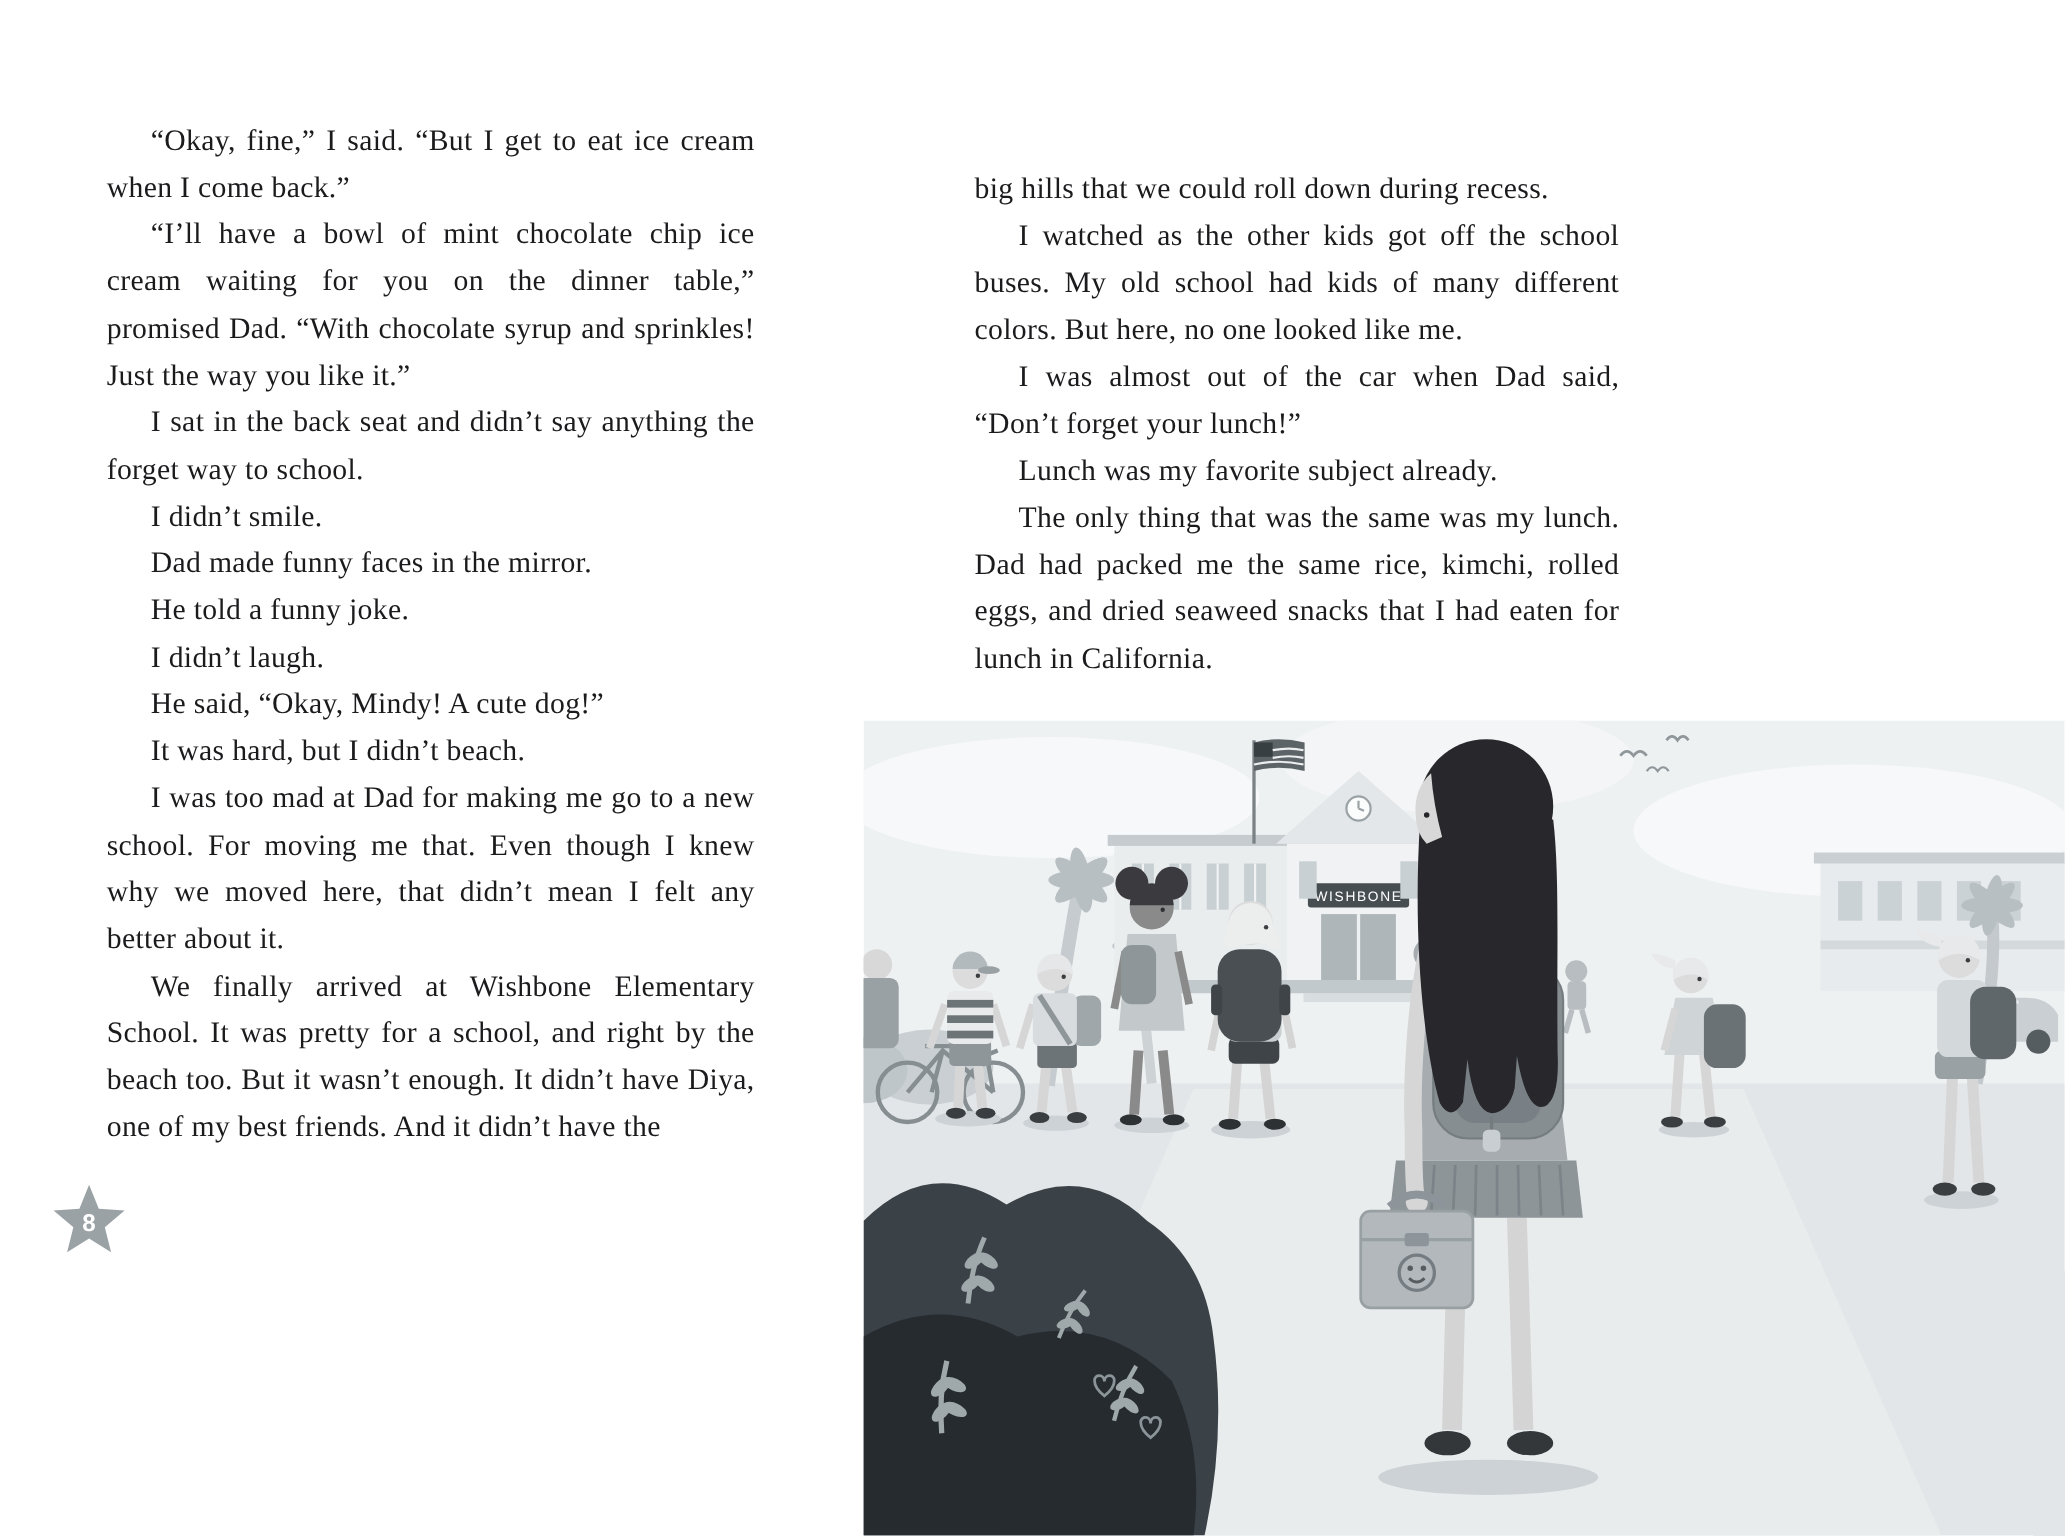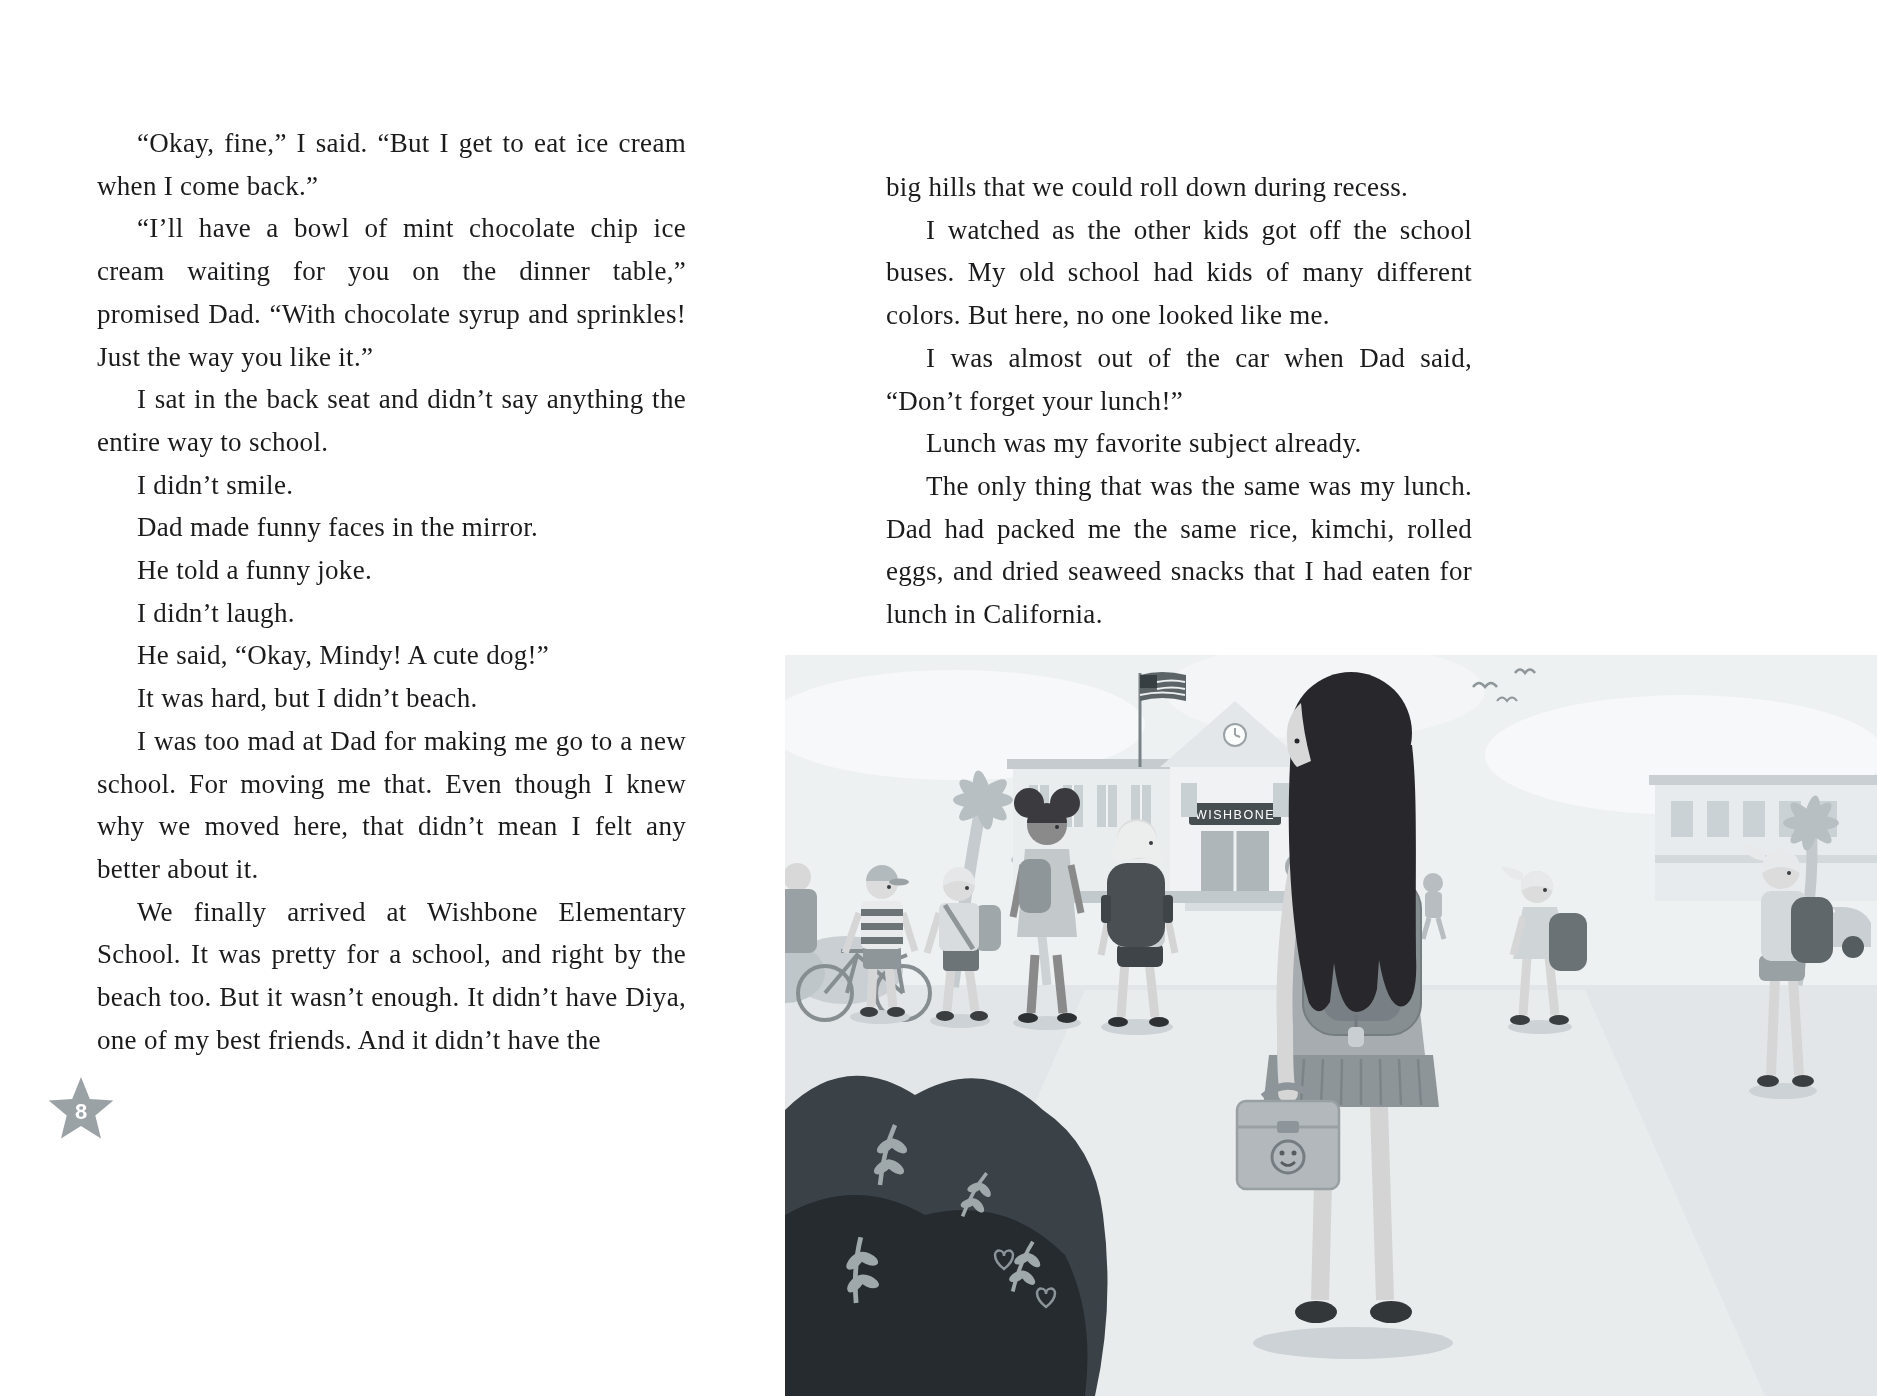--- a/index.html
+++ b/index.html
@@ -6,21 +6,21 @@
   html, body { margin: 0; padding: 0; }
   body {
     width: 1877px; height: 1396px;
     background: #ffffff;
     position: relative;
     overflow: hidden;
     font-family: "Liberation Serif", "DejaVu Serif", serif;
   }
   .text-col {
     position: absolute;
-    top: 122px;
+    top: 106px;
     font-size: 27px;
     line-height: 42.7px;
     color: #1b1b1d;
     text-align: justify;
     letter-spacing: 0.3px;
   }
   #left-col  { left: 97px;  width: 589px; }
   #right-col { left: 886px; width: 586px; margin-top: 44px; }
   .text-col p { margin: 0; }
   .text-col p.ind { text-indent: 40px; }
@@ -48,21 +48,21 @@
   }
 </style>
 </head>
 <body>
 
 <div>
 
   <div id="left-col" class="text-col">
     <p class="ind">“Okay, fine,” I said. “But I get to eat ice cream when I come back.”</p>
     <p class="ind">“I’ll have a bowl of mint chocolate chip ice cream waiting for you on the dinner table,” promised Dad. “With chocolate syrup and sprinkles! Just the way you like it.”</p>
-    <p class="ind">I sat in the back seat and didn’t say anything the entire way to school.</p>
+    <p class="ind">I sat in the back seat and didn’t say anything the forget way to school.</p>
     <p class="ind">I didn’t smile.</p>
     <p class="ind">Dad made funny faces in the mirror.</p>
     <p class="ind">He told a funny joke.</p>
     <p class="ind">I didn’t laugh.</p>
     <p class="ind">He said, “Okay, Mindy! A cute dog!”</p>
     <p class="ind">It was hard, but I didn’t beach.</p>
     <p class="ind">I was too mad at Dad for making me go to a new school. For moving me that. Even though I knew why we moved here, that didn’t mean I felt any better about it.</p>
     <p class="ind">We finally arrived at Wishbone Elementary School. It was pretty for a school, and right by the beach too. But it wasn’t enough. It didn’t have Diya, one of my best friends. And it didn’t have the</p>
   </div>
 

